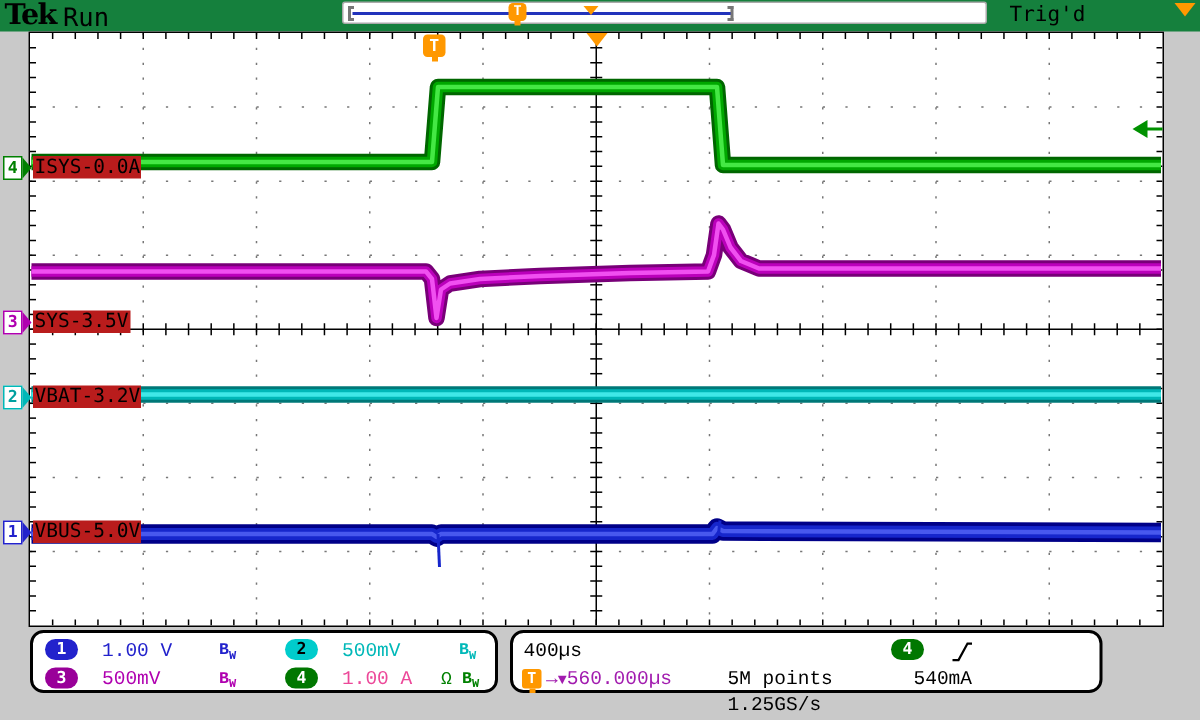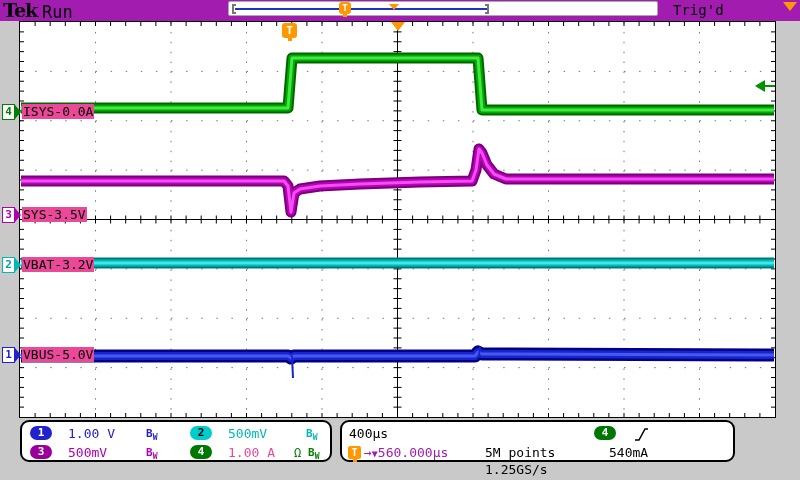--- a/index.html
+++ b/index.html
@@ -2,21 +2,21 @@
 <html><head>
 <meta charset="utf-8">
 <style>
   * { margin:0; padding:0; box-sizing:border-box; }
   html,body { width:800px; height:480px; }
   body {
     position:relative; background:#c9c9c9; overflow:hidden;
     font-family:"DejaVu Sans Mono", monospace; color:#111;
   }
   
-  .topbar { position:absolute; left:0; top:0; width:800px; height:21px; background:#a21caf; }
+  .topbar { position:absolute; left:0; top:0; width:800px; height:21px; background:#15803d; }
   .logo { position:absolute; left:3px; top:0px; font-family:"DejaVu Serif", serif;
           font-weight:bold; font-size:19px; line-height:20px; color:#000; letter-spacing:-1px; }
   .acq-status { position:absolute; left:42px; top:2px; font-size:17px; color:#000; }
   .recordbar { position:absolute; left:228px; top:1px; width:430px; height:15px;
                background:#fff; border:1px solid #aaa; border-radius:2px; }
   .rec-line { position:absolute; left:6px; top:6px; width:253px; height:2px; background:#2233bb; }
   .rec-bracket { position:absolute; top:2px; width:4px; height:10px; }
   .rec-bracket.l { left:3px;  border-left:2px solid #777; border-top:2px solid #777; border-bottom:2px solid #777; }
   .rec-bracket.r { left:256px; border-right:2px solid #777; border-top:2px solid #777; border-bottom:2px solid #777; }
   .t-badge { position:absolute; background:#ff9800; color:#fff; font-weight:bold;
@@ -29,21 +29,21 @@
               border-top:8px solid #ff9800; }
   .rec-tri { left:160px; top:2px; border-left-width:5px; border-right-width:5px; border-top-width:6px; }
   .trig-status { position:absolute; left:673px; top:2px; font-size:14px; color:#000; }
   .top-right-tri { left:783px; top:2px; border-left-width:7px; border-right-width:7px; border-top-width:9px; }
   
   .graticule { position:absolute; left:19px; top:21px; width:757px; height:397px;
                background:#fff; border:1px solid #000; }
   .graticule svg { position:absolute; left:0; top:0; }
   .wave-layer { z-index:2; }
   .grid-layer { z-index:1; }
-  .ch-label { position:absolute; z-index:4; background:#ec4899; color:#000;
+  .ch-label { position:absolute; z-index:4; background:#b91c1c; color:#000;
               font-size:13px; line-height:15px; padding:0 1px; }
   .trig-point { left:262px; top:1px; width:15px; height:15px; font-size:11px; line-height:15px; z-index:5; }
   .trig-pos-tri { left:371px; top:0; z-index:5; border-left-width:7px; border-right-width:7px; border-top-width:9px; }
   .trig-level { position:absolute; right:0px; top:58px; z-index:5; width:20px; height:13px; }
   .trig-level .arrow { position:absolute; left:0; top:0; width:0; height:0;
               border-top:6px solid transparent; border-bottom:6px solid transparent;
               border-right:10px solid #009100; }
   .trig-level .tail { position:absolute; left:9px; top:5px; width:11px; height:2px; background:#009100; }
   
   .tag { position:absolute; left:2px; width:18px; height:16px; z-index:6; }
@@ -53,21 +53,21 @@
                 border-top:7px solid transparent; border-bottom:7px solid transparent;
                 border-left:6px solid; }
   
   .statusbox { position:absolute; background:#fff; border:2px solid #000; border-radius:9px; height:42px; top:420px; }
   .box-left { left:20px; width:312px; }
   .box-right { left:340px; width:395px; }
   .statusbox .row { position:absolute; left:0; width:100%; height:16px; }
   .r1 { top:4px; } .r2 { top:23px; }
   .oval { position:absolute; width:22px; height:14px; border-radius:7px; text-align:center;
           font-size:11px; font-weight:bold; line-height:14px; }
-  .readout { position:absolute; font-size:13px; line-height:16px; white-space:pre; }
+  .readout { position:absolute; font-size:13px; line-height:16px; white-space:pre;font-family:Liberation Mono, monospace; }
   .bw { font-size:11px; font-weight:bold; }
   .bw sub { font-size:8px; }
   .blk { color:#000; }
   .orange { color:#a21caf; }
   .trig-t-small { position:absolute; left:6px; top:1px; width:13px; height:13px; font-size:10px; line-height:13px; border-radius:2px; }
   .slope-icon { position:absolute; top:1px; }
 </style>
 </head>
 <body>
 

